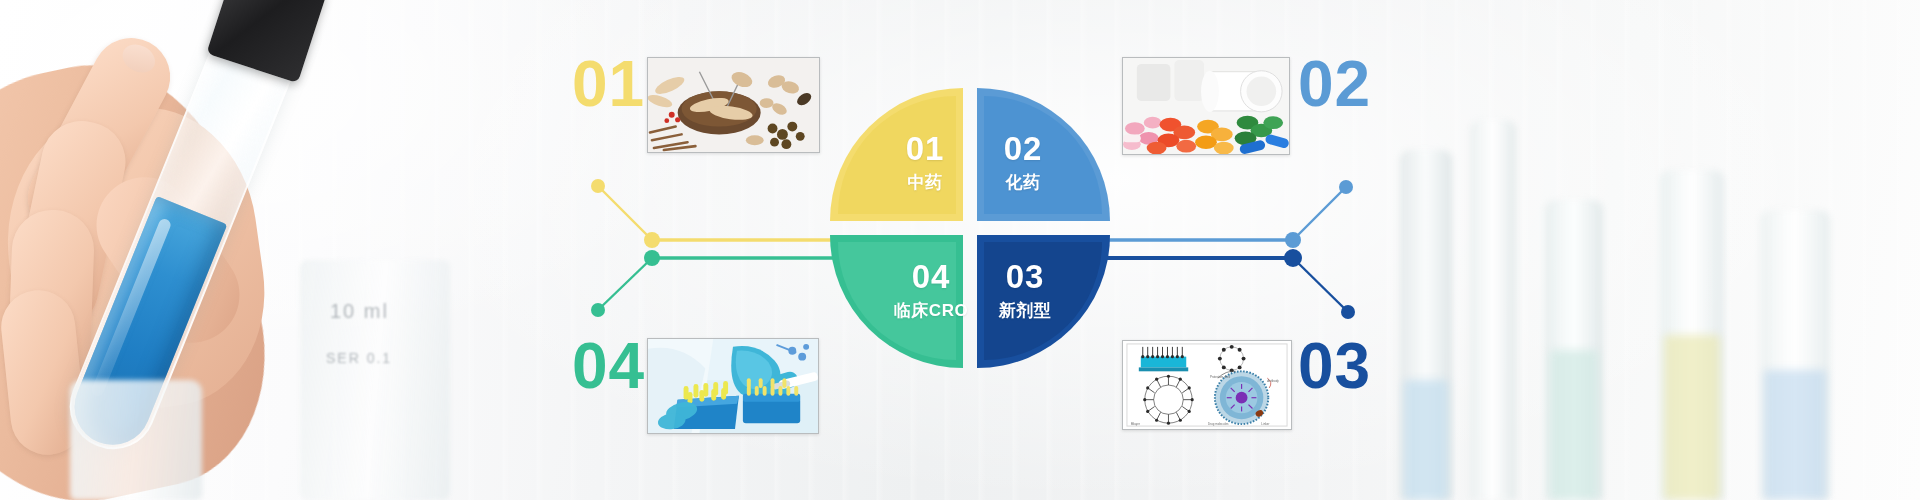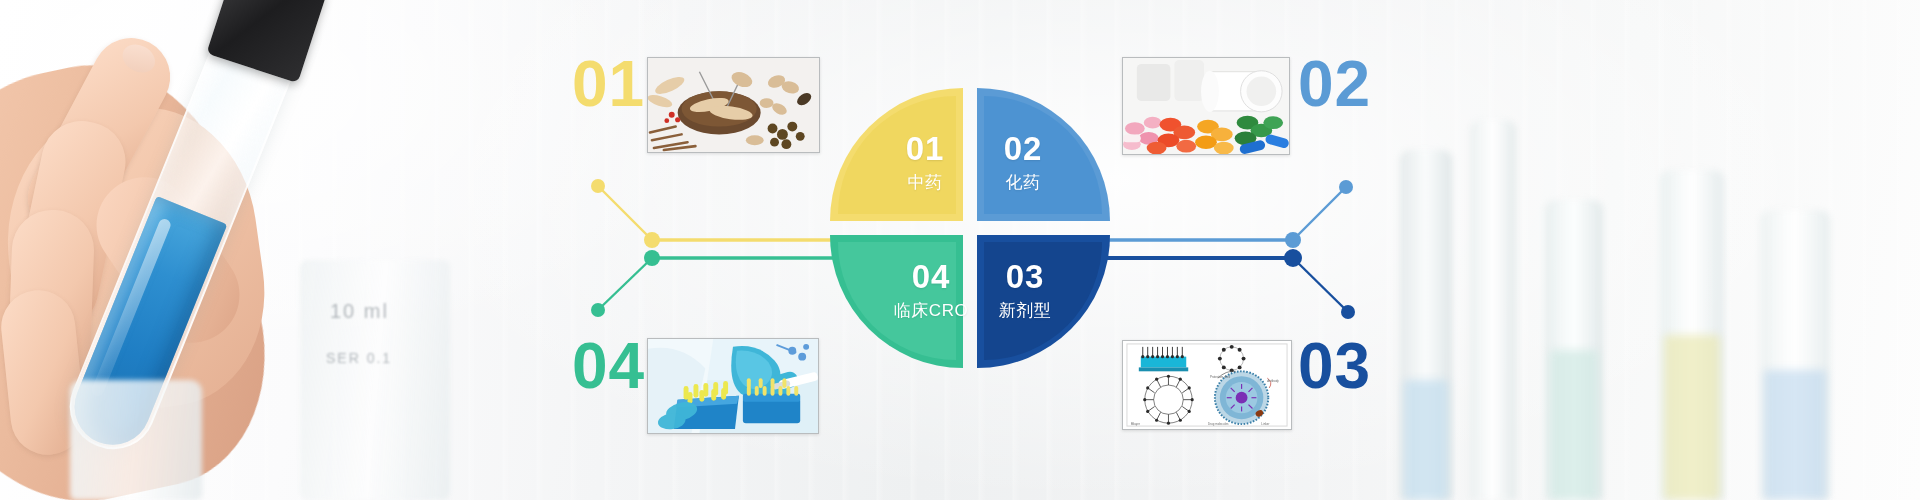--- a/index.html
+++ b/index.html
@@ -180,21 +180,21 @@
   .q-tr .inner .ifill { left: -118px; top: 0;      }
   .q-bl .inner .ifill { left: 0;      top: -118px; }
   .q-br .inner .ifill { left: -118px; top: -118px; }
 
   .qlabel {
     position: absolute; text-align: center; color: #ffffff;
     text-shadow: 0 1px 2px rgba(0,0,0,.10);
     line-height: 1;
   }
   .qnum { font-size: 33px; font-weight: 700; letter-spacing: 1px; }
-  .qtext { font-size: 17px; margin-top: 9px; font-weight: 400; letter-spacing: .5px; }
+  .qtext { font-size: 17px; margin-top: 9px; font-weight: 700; letter-spacing: .5px; }
   .lab-tl { left: 56px;  top: 44px;  width: 78px; }
   .lab-tr { left: 154px; top: 44px;  width: 78px; }
   .lab-bl { left: 56px;  top: 172px; width: 90px; }
   .lab-br { left: 150px; top: 172px; width: 90px; }
 
   
   .conn { position: absolute; left: 0; top: 0; width: 1920px; height: 500px; pointer-events: none; }
 
   
   .bignum {

